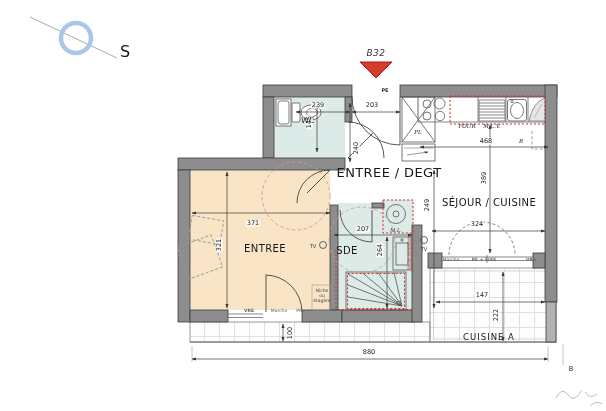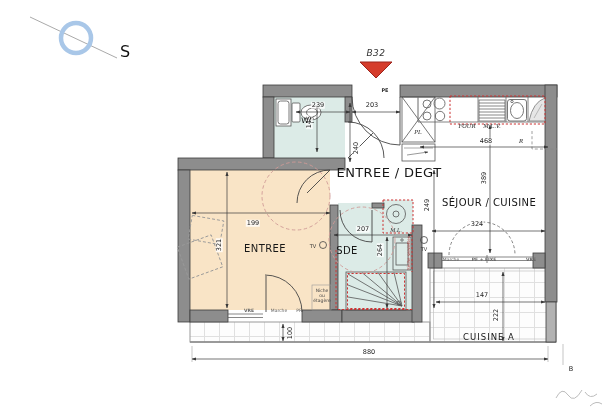--- a/index.html
+++ b/index.html
@@ -244,21 +244,21 @@
   <div class="lbl dim" style="left:486px;top:141px">468</div>
   <div class="lbl ser" style="left:521px;top:142px">R</div>
 
   <div class="lbl dim v" style="left:356px;top:148px">240</div>
   <div class="lbl room" style="left:389px;top:172px;font-size:13px">ENTREE / DEGT</div>
   <div class="lbl dim v" style="left:484px;top:178px">389</div>
   <div class="lbl room" style="left:489px;top:203px">SÉJOUR / CUISINE</div>
   <div class="lbl dim" style="left:477px;top:224px">324</div>
   <div class="lbl dim v" style="left:427px;top:205px">249</div>
 
-  <div class="lbl dim" style="left:253px;top:223px">199</div>
+  <div class="lbl dim" style="left:253px;top:223px">371</div>
   <div class="lbl dim v" style="left:219px;top:245px">321</div>
   <div class="lbl room" style="left:265px;top:249px">ENTREE</div>
   <div class="lbl tag" style="left:313px;top:246px">TV</div>
 
   <div class="lbl room" style="left:347px;top:251px">SDE</div>
   <div class="lbl dim" style="left:363px;top:229px">207</div>
   <div class="lbl dim v" style="left:380px;top:250px">264</div>
   <div class="lbl ser" style="left:396px;top:230px;font-size:5px">M.L.</div>
   <div class="lbl tag" style="left:424px;top:249px">TV</div>
   <div class="lbl v red" style="left:409px;top:253px;font-size:4px">Sèche-serviettes</div>

